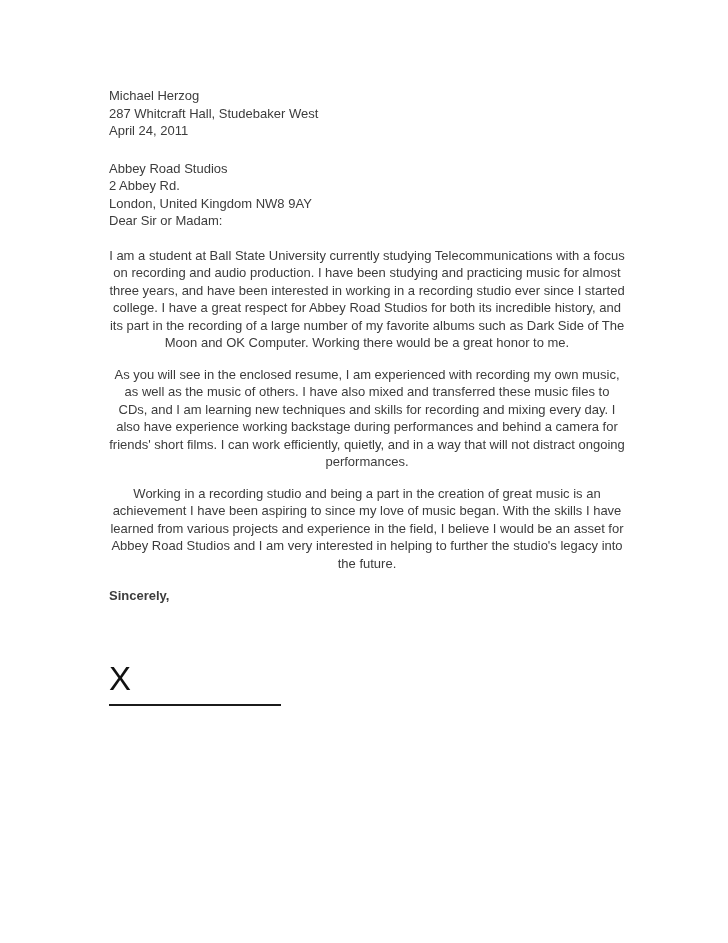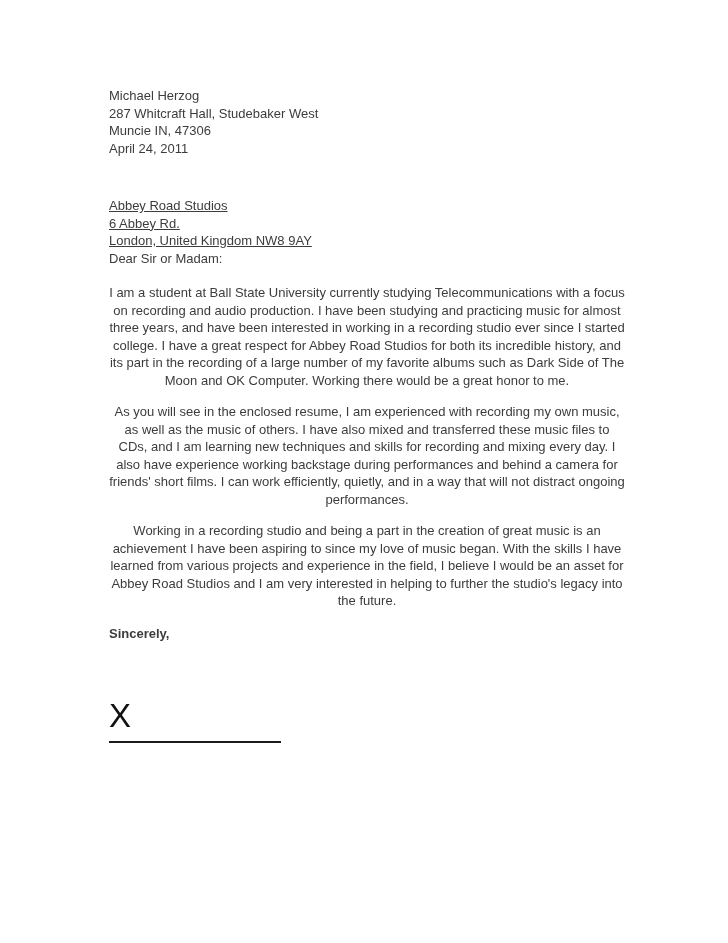--- a/index.html
+++ b/index.html
@@ -15,21 +15,21 @@
     box-sizing: border-box;
     padding: 87px 66px 40px 109px;
     font-family: "Liberation Sans", "DejaVu Sans", sans-serif;
     font-size: 13px;
     line-height: 17.5px;
     color: #3c3c3c;
     overflow: hidden;
   }
   .block { margin: 0; }
   .line { margin: 0; }
-  .recipient-block { margin-top: 40px; text-decoration: underline; }
+  .recipient-block { margin-top: 20px; }
   .salutation { }
   .para {
     margin: 14px 0 0 0;
     width: 516px;
     text-align: center;
   }
   .first-para { margin-top: 17px; }
   .contact-line { margin-top: 43px; width: 516px; }
   .closing { margin-top: 15px; font-weight: bold; }
   .signature-area { margin-top: 56px; height: 60px; }
@@ -47,27 +47,26 @@
   }
 </style>
 </head>
 <body>
 
 <div class="page">
 
   <div class="block sender-block">
     <div class="line">Michael Herzog</div>
     <div class="line">287 Whitcraft Hall, Studebaker West</div>
-    <div class="line">Muncie IN, 47306</div>
     <div class="line">April 24, 2011</div>
   </div>
 
   <div class="block recipient-block">
     <div class="line">Abbey Road Studios</div>
-    <div class="line">6 Abbey Rd.</div>
+    <div class="line">2 Abbey Rd.</div>
     <div class="line">London, United Kingdom NW8 9AY</div>
   </div>
 
   <div class="block salutation">Dear Sir or Madam:</div>
 
   <p class="para first-para">I am a student at Ball State University currently studying Telecommunications with a focus on recording and audio production. I have been studying and practicing music for almost three years, and have been interested in working in a recording studio ever since I started college. I have a great respect for Abbey Road Studios for both its incredible history, and its part in the recording of a large number of my favorite albums such as Dark Side of The Moon and OK Computer. Working there would be a great honor to me.</p>
 
   <p class="para">As you will see in the enclosed resume, I am experienced with recording my own music, as well as the music of others. I have also mixed and transferred these music files to CDs, and I am learning new techniques and skills for recording and mixing every day. I also have experience working backstage during performances and behind a camera for friends' short films. I can work efficiently, quietly, and in a way that will not distract ongoing performances.</p>
 
   <p class="para">Working in a recording studio and being a part in the creation of great music is an achievement I have been aspiring to since my love of music began. With the skills I have learned from various projects and experience in the field, I believe I would be an asset for Abbey Road Studios and I am very interested in helping to further the studio's legacy into the future.</p>

